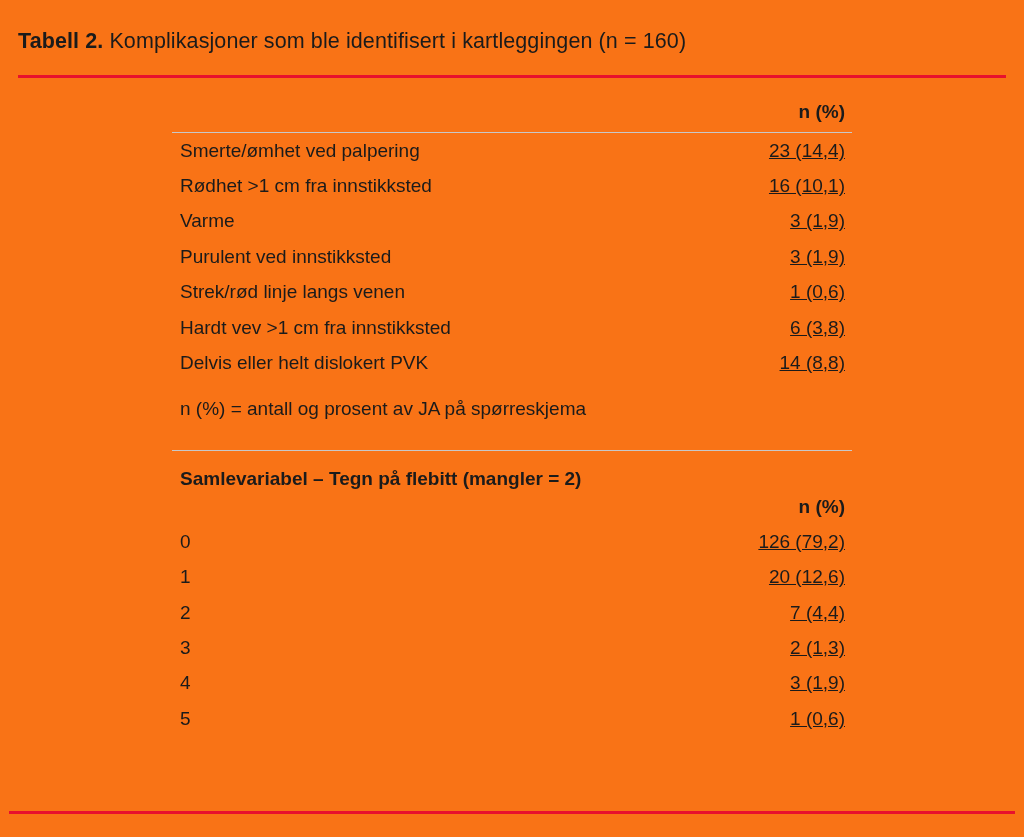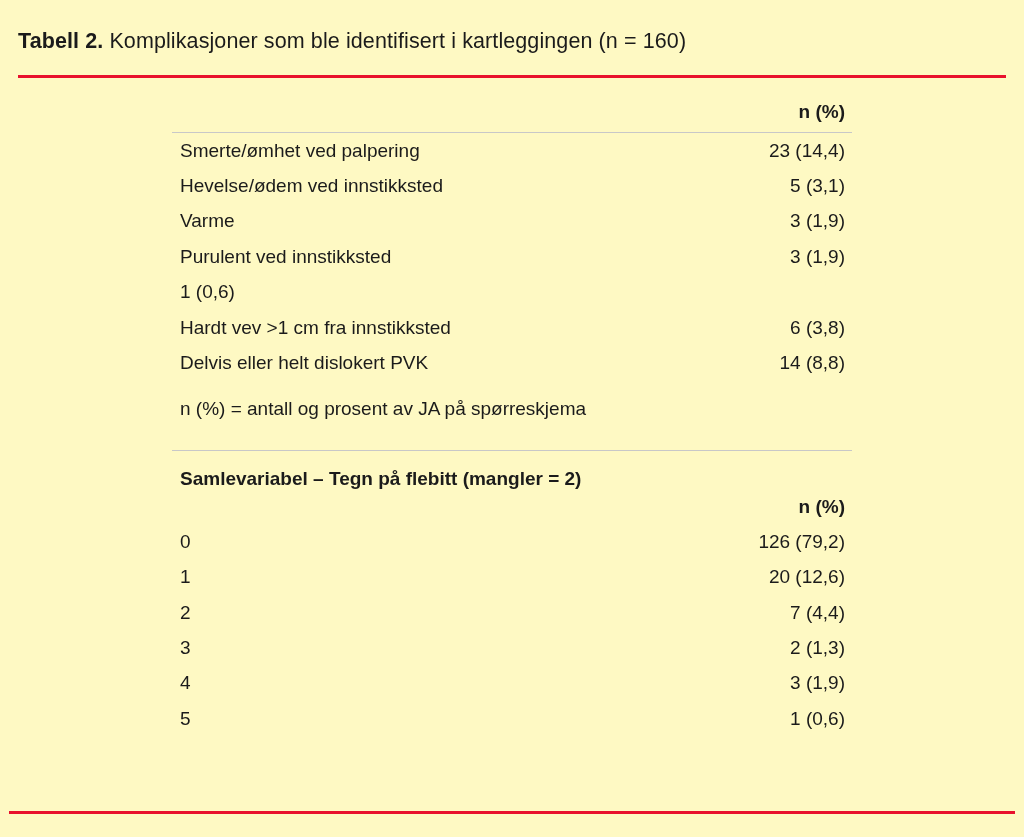--- a/index.html
+++ b/index.html
@@ -8,21 +8,21 @@
     width: 1024px;
     height: 837px;
     font-family: "Liberation Sans", "DejaVu Sans", sans-serif;
     color: #1b1b1b;
     overflow: hidden;
   }
   .page {
     position: relative;
     width: 1024px;
     height: 837px;
-    background: #fef9c3;
+    background: #f97316;
   }
   .title {
     padding: 27px 18px 0 18px;
     font-size: 21.5px;
     line-height: 29px;
     letter-spacing: 0.1px;
     color: #1b1b1b;
   }
   .title .title-label { font-weight: 700; }
   .rule-red {
@@ -48,21 +48,21 @@
     line-height: 22px;
     border-bottom: 1px solid #c8c8c8;
   }
   .t-row {
     display: flex;
     justify-content: space-between;
     align-items: center;
     height: 35.4px;
     padding: 0 7px 0 8px;
   }
-  .t-row .row-value { text-align: right; white-space: nowrap; }
+  .t-row .row-value { text-align: right; white-space: nowrap; text-decoration: underline; }
   .footnote-row {
     display: flex;
     align-items: center;
     height: 35.4px;
     padding-left: 8px;
     margin-top: 11px;
   }
   .section-divider {
     height: 1px;
     background: #c8c8c8;
@@ -93,32 +93,33 @@
 
   <div class="table-wrap">
 
     <div class="col-header">n (%)</div>
 
     <div class="t-row">
       <span class="row-label">Smerte/ømhet ved palpering</span>
       <span class="row-value">23 (14,4)</span>
     </div>
     <div class="t-row">
-      <span class="row-label">Hevelse/ødem ved innstikksted</span>
-      <span class="row-value">5 (3,1)</span>
+      <span class="row-label">Rødhet &gt;1 cm fra innstikksted</span>
+      <span class="row-value">16 (10,1)</span>
     </div>
     <div class="t-row">
       <span class="row-label">Varme</span>
       <span class="row-value">3 (1,9)</span>
     </div>
     <div class="t-row">
       <span class="row-label">Purulent ved innstikksted</span>
       <span class="row-value">3 (1,9)</span>
     </div>
     <div class="t-row">
+      <span class="row-label">Strek/rød linje langs venen</span>
       <span class="row-value">1 (0,6)</span>
     </div>
     <div class="t-row">
       <span class="row-label">Hardt vev &gt;1 cm fra innstikksted</span>
       <span class="row-value">6 (3,8)</span>
     </div>
     <div class="t-row">
       <span class="row-label">Delvis eller helt dislokert PVK</span>
       <span class="row-value">14 (8,8)</span>
     </div>

